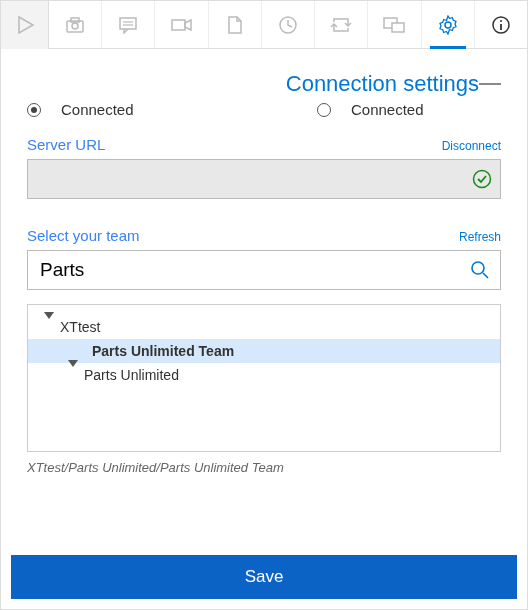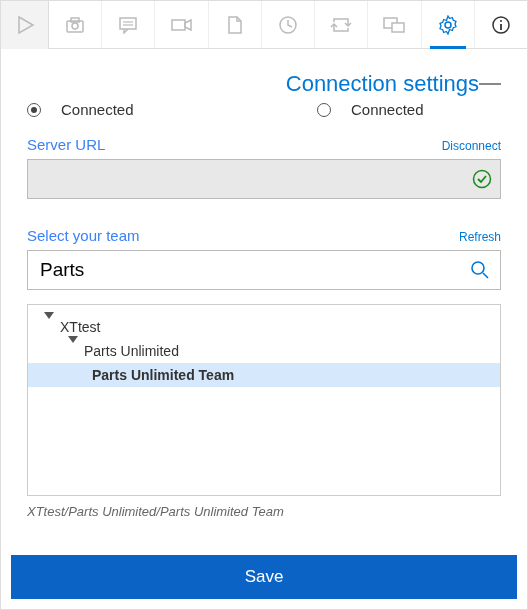--- a/index.html
+++ b/index.html
@@ -133,21 +133,21 @@
   .search-box input {
     border: none;
     flex: 1;
     font-size: 19px;
     font-family: inherit;
     outline: none;
   }
 
   .tree-box {
     border: 1px solid #ccc;
-    height: 192px;
+    height: 148px;
     padding: 10px 0;
     overflow: auto;
     margin-bottom: 8px;
   }
   .tree-row {
     display: flex;
     align-items: center;
     height: 24px;
     font-size: 14px;
     cursor: pointer;
@@ -324,27 +324,27 @@
           <line x1="13" y1="13" x2="18" y2="18" stroke="#0078d4" stroke-width="1.6"></line>
         </svg>
     </span>
   </div>
 
   <div class="tree-box">
     <div class="tree-row lvl0">
       <span class="tw"><span class="twisty"></span></span>
       <span>XTtest</span>
     </div>
+    <div class="tree-row lvl2 sel">
+      <span>Parts Unlimited Team</span>
+    </div>
     <div class="tree-row lvl1">
       <span class="tw"><span class="twisty"></span></span>
       <span>Parts Unlimited</span>
     </div>
-    <div class="tree-row lvl2 sel">
-      <span>Parts Unlimited Team</span>
-    </div>
   </div>
 
   <div class="path">XTtest/Parts Unlimited/Parts Unlimited Team</div>
 
 </div>
 
 <div class="save-btn">
   <span>Save</span>
 </div>
 

